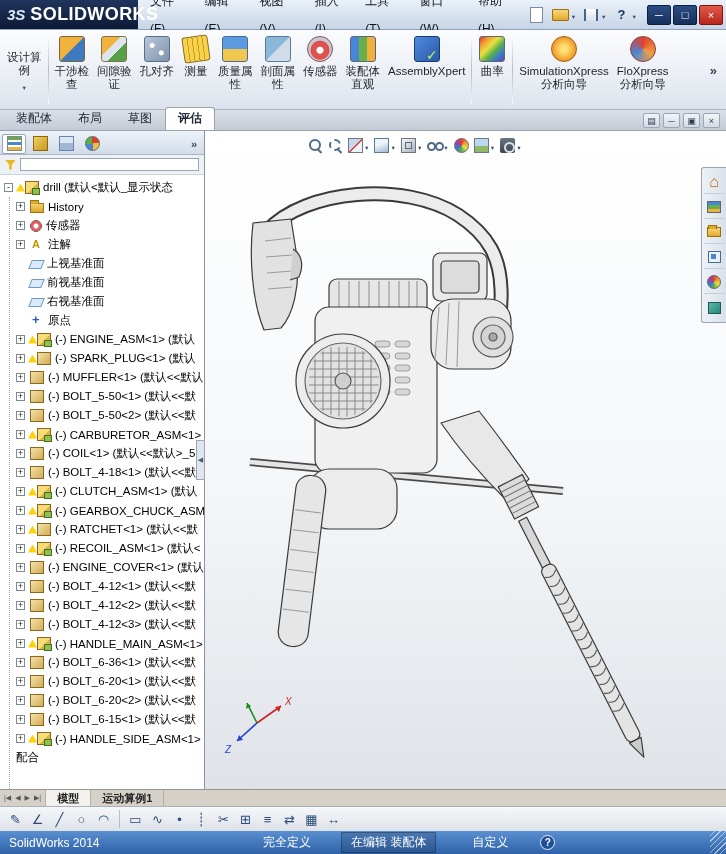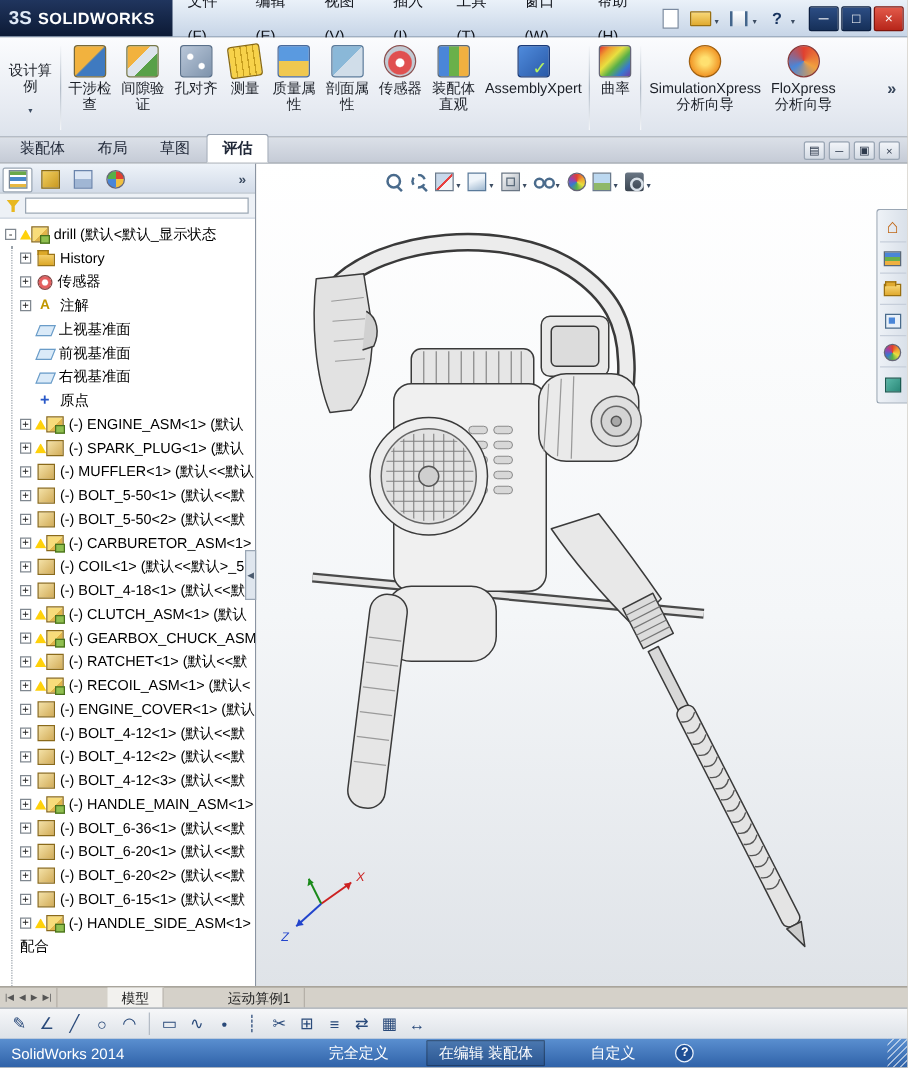--- a/index.html
+++ b/index.html
@@ -4,22 +4,22 @@
 <style>
   *{box-sizing:border-box;margin:0;padding:0;}
   html,body{width:726px;height:854px;overflow:hidden;}
   body{font-family:"Liberation Sans","DejaVu Sans",sans-serif;font-size:12px;background:#d4d0c8;position:relative;}
   .app{position:absolute;inset:0;width:726px;height:854px;}
 
   
   .titlebar{position:absolute;left:0;top:0;width:726px;height:30px;display:flex;align-items:stretch;
     background:linear-gradient(180deg,#eaf1f9,#c7d5e7);border-bottom:1px solid #8ea4bd;}
   .logo{width:138px;background:linear-gradient(180deg,#20355e,#0c1a35);color:#fff;display:flex;align-items:center;padding-left:7px;gap:5px;flex:none;}
-  .logo-mark{font-weight:bold;font-size:15px;color:#dfe9f7;text-align:right;}
-  .logo-text{font-weight:bold;font-size:13px;letter-spacing:.4px;}
+  .logo-mark{font-style:italic;font-weight:bold;font-size:15px;color:#dfe9f7;text-align:right;}
+  .logo-text{font-weight:bold;font-size:18px;letter-spacing:.4px;}
   .menus{display:flex;align-items:center;padding-left:4px;}
   .menu-item{padding:0 8px;line-height:28px;color:#10131a;}
   .tb-right{margin-left:auto;display:flex;align-items:center;gap:2px;padding-right:3px;}
   .qi{display:flex;align-items:center;gap:1px;padding:1px 2px;}
   .qicon{position:relative;width:18px;height:18px;display:flex;align-items:center;justify-content:center;}
   [data-name="new-document-icon"]::before{content:"";width:11px;height:14px;background:#fff;border:1px solid #7a8aa0;}
   [data-name="open-document-icon"]::before{content:"";width:15px;height:10px;background:linear-gradient(#f8d878,#e0aa30);border:1px solid #9a7010;border-radius:1px;}
   [data-name="toolbar-options-icon"]::before{content:"";width:10px;height:12px;border-left:2px solid #44668c;border-right:2px solid #44668c;background:linear-gradient(#fff,#d8e0ea);}
   [data-name="help-icon"]::before{content:"?";color:#16325e;font-weight:bold;font-size:13px;}
   .dd{display:none;}
@@ -133,21 +133,21 @@
   [data-name="file-explorer-icon"]::before{content:"";position:absolute;top:-3px;left:0;width:7px;height:3px;background:#e0aa30;border:1px solid #9a7010;border-bottom:none;}
   [data-name="view-palette-icon"]{width:13px;height:12px;background:#e8f0f8;border:1px solid #4a6b8c;}
   [data-name="view-palette-icon"]::before{content:"";position:absolute;width:5px;height:5px;background:#4a86d8;left:2px;top:2px;}
   [data-name="appearances-scenes-icon"]{width:14px;height:14px;border-radius:50%;background:conic-gradient(#e04030,#f0a030,#e8e040,#58b048,#3878d0,#a040a8,#e04030);border:1px solid #667;}
   [data-name="custom-properties-icon"]{width:13px;height:12px;background:linear-gradient(135deg,#5ab8a8,#2a8878);border:1px solid #1a5a50;}
 
   
   .modeltabs{position:absolute;top:789px;left:0;width:726px;height:17px;background:#d5d1c9;border-top:1px solid #9a958c;display:flex;align-items:stretch;font-size:11px;}
   .mscroll{display:flex;align-items:center;padding:0 3px;gap:2px;border-right:1px solid #b5b0a8;}
   .sbtn{font-size:7px;color:#555;padding:0 1px;}
-  .mtab{padding:0 11px;display:flex;align-items:center;color:#222;border-right:1px solid #b5b0a8;font-weight:normal;margin-left:40px;}
+  .mtab{padding:0 11px;display:flex;align-items:center;color:#222;border-right:1px solid #b5b0a8;font-weight:bold;}
   .mtab[data-active="true"]{background:#f2f1ee;}
 
   
   .sketchbar{position:absolute;top:806px;left:0;width:726px;height:25px;background:linear-gradient(#f6f7f9,#dde2e8);border-top:1px solid #aab2bc;
     display:flex;align-items:center;padding-left:5px;gap:1px;}
   .skgroup{display:flex;align-items:center;gap:1px;}
   .skbtn{width:21px;height:20px;display:flex;align-items:center;justify-content:center;font-size:13px;color:#2a4a7a;}
   .skdiv{width:1px;height:18px;background:#b4bcc6;margin:0 4px;}
 
   

